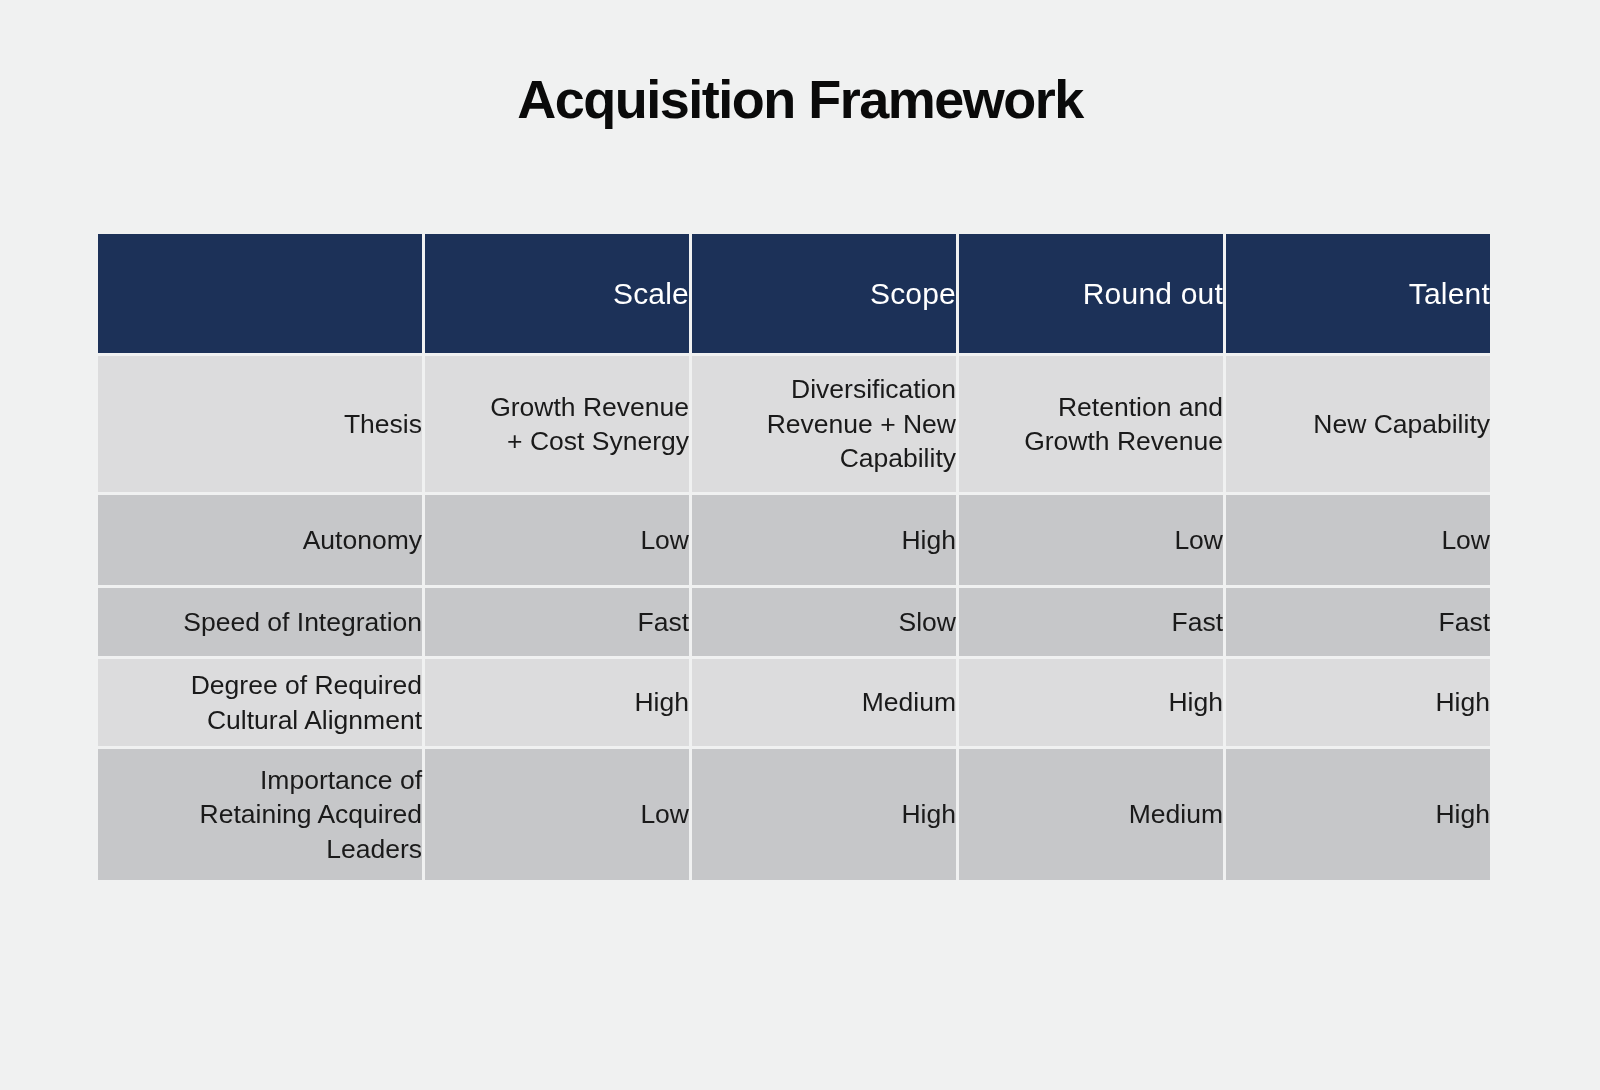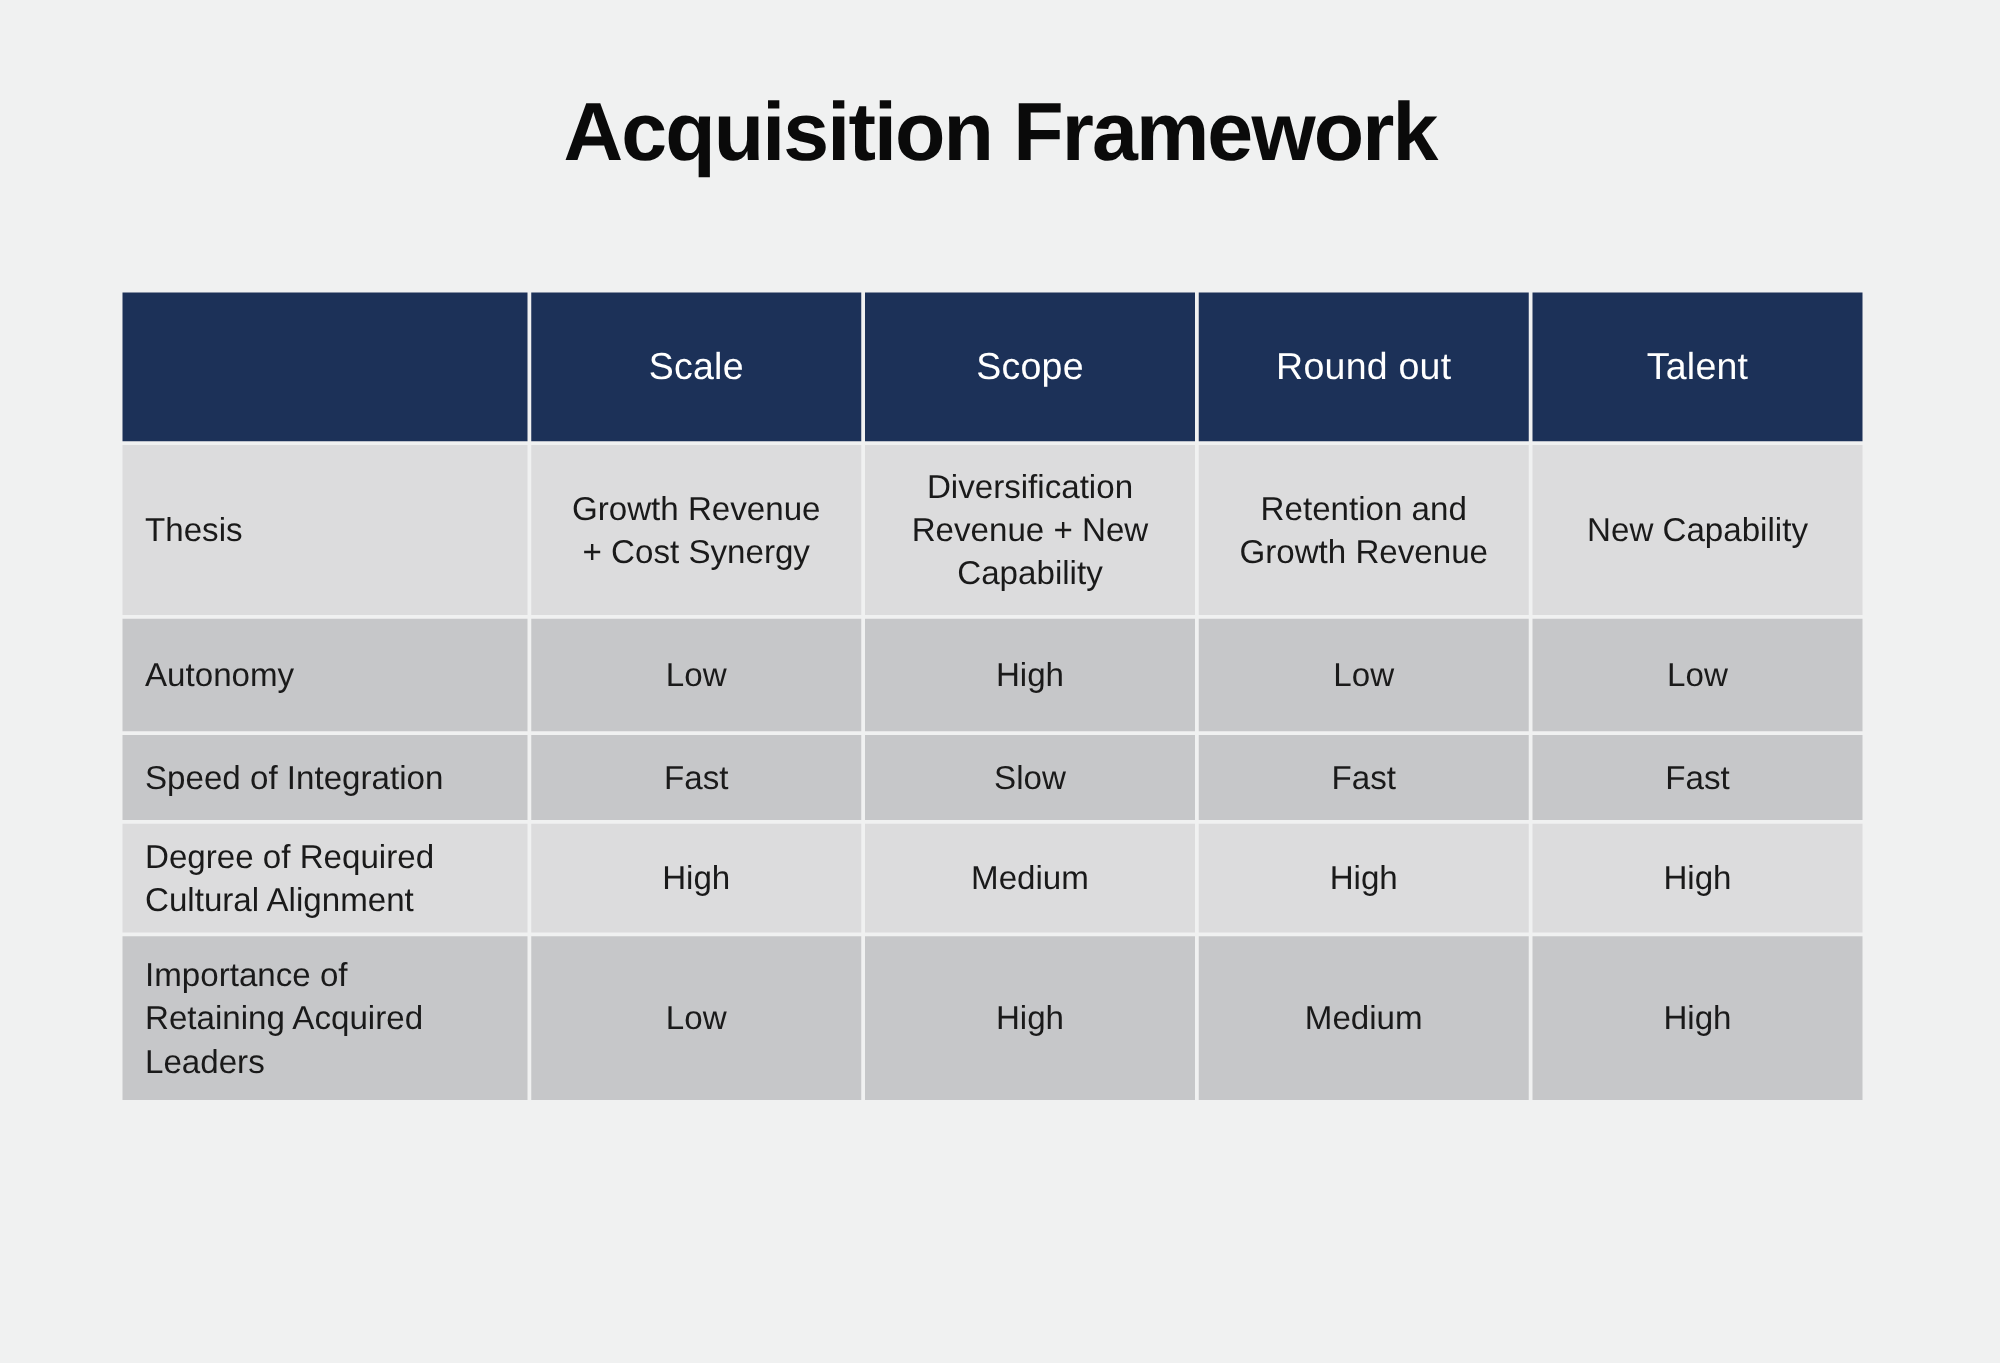--- a/index.html
+++ b/index.html
@@ -22,41 +22,42 @@
   }
 
   .slide-title {
     position: absolute;
     left: 0;
     top: 72px;
     width: 1600px;
     text-align: center;
     font-family: "Liberation Sans", sans-serif;
     font-weight: bold;
-    font-size: 66px;
+    font-size: 54px;
     letter-spacing: -1.5px;
     color: #0a0a0a;
     line-height: 1.0;
   }
 
   .matrix {
     position: absolute;
     left: 95px;
     top: 231px;
     width: 1380px;
     border-collapse: separate;
     border-spacing: 3px;
     table-layout: fixed;
   }
 
   .matrix td, .matrix th {
     padding: 0;
     margin: 0;
     vertical-align: middle;
     font-weight: normal;
+    text-align: right;
   }
 
   
   col.c-label { width: 324px; }
   col.c-data  { width: 264px; }
 
   
   .hdr-cell {
     background: #1c3158;
     color: #ffffff;

